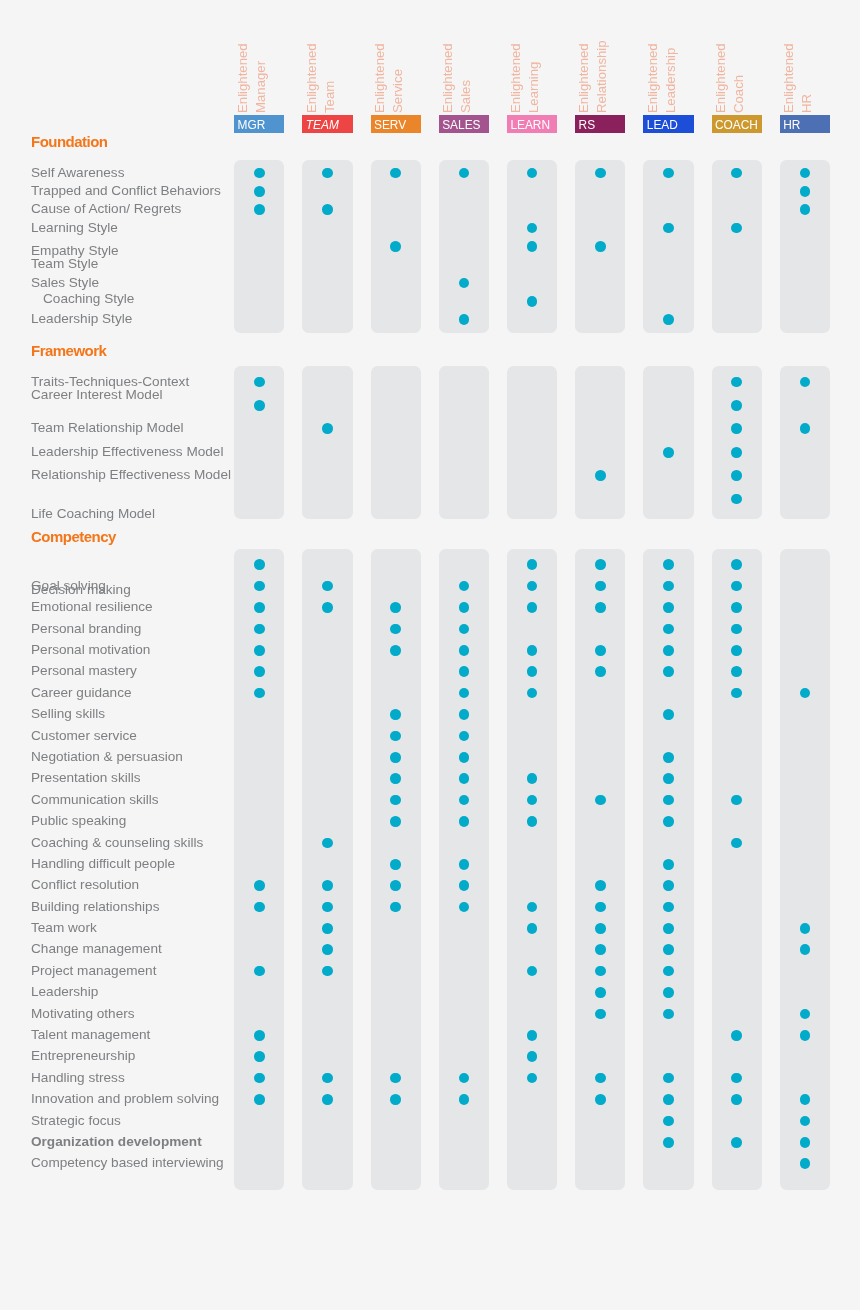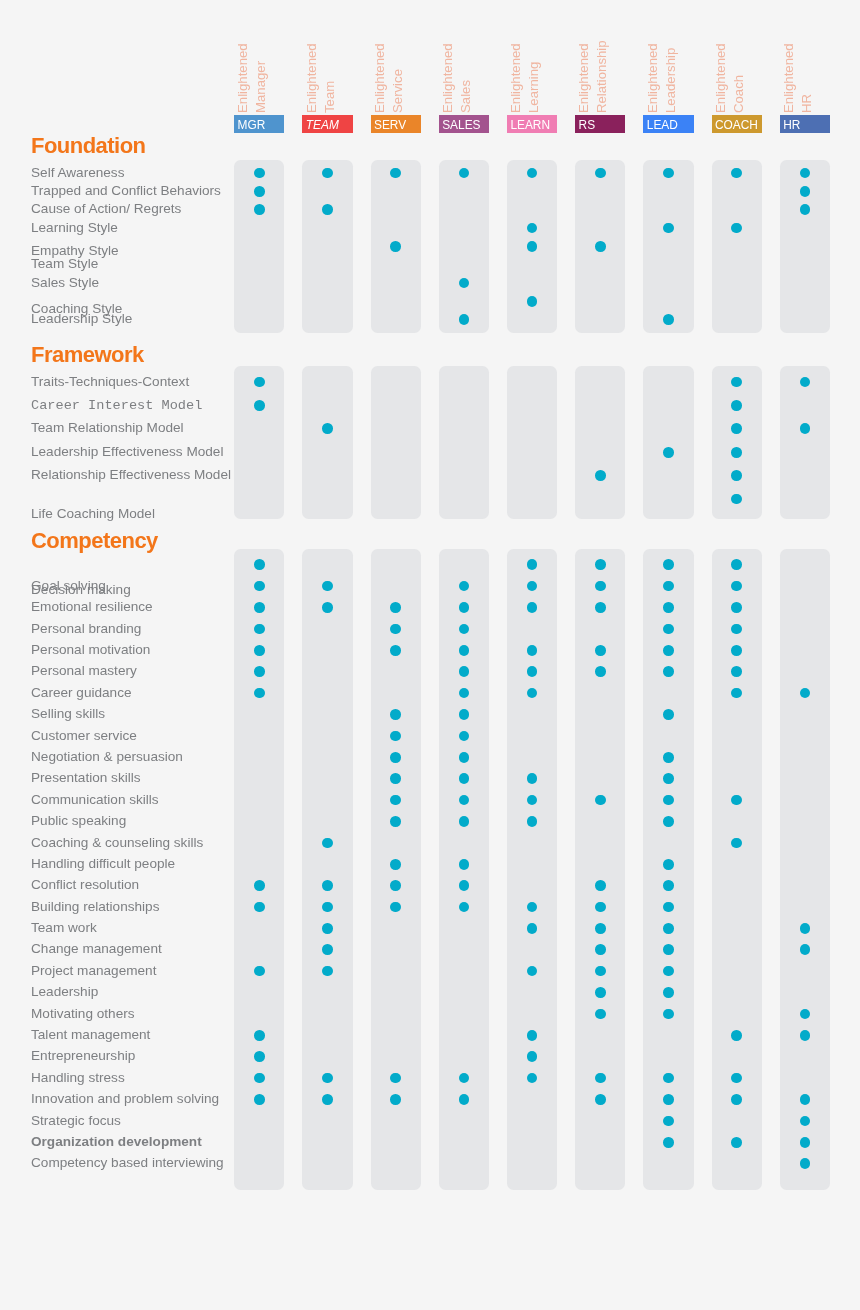--- a/index.html
+++ b/index.html
@@ -43,21 +43,21 @@
     font-size: 11.9px;
     line-height: 20.5px;
     padding-left: 3.4px;
     overflow: hidden;
     white-space: nowrap;
   }
 
   .sec-title {
     position: absolute;
     left: 31px;
-    font-size: 22px;
+    font-size: 15px;
     font-weight: bold;
     color: var(--heading, #f3761a);
     letter-spacing: -0.52px;
   }
   .row-label {
     position: absolute;
     left: 31px;
     font-size: 13.6px;
     line-height: 16px;
     color: var(--rowlabel, #7d7f82);
@@ -93,21 +93,21 @@
 <div class="col-head" style="left:507.00px; top:36.0px; width:50.2px; height:96.8px;">
       <div class="col-title">Enlightened Learning</div>
       <div class="badge" style="background-color: rgb(240, 125, 179);"><span>LEARN</span></div>
     </div>
 <div class="col-head" style="left:575.20px; top:36.0px; width:50.2px; height:96.8px;">
       <div class="col-title">Enlightened Relationship</div>
       <div class="badge" style="background-color: rgb(138, 33, 92);"><span>RS</span></div>
     </div>
 <div class="col-head" style="left:643.40px; top:36.0px; width:50.2px; height:96.8px;">
       <div class="col-title">Enlightened Leadership</div>
-      <div class="badge" style="background-color: #3b82f6;"><span>LEAD</span></div>
+      <div class="badge" style="background-color: #1d4ed8;"><span>LEAD</span></div>
     </div>
 <div class="col-head" style="left:711.60px; top:36.0px; width:50.2px; height:96.8px;">
       <div class="col-title">Enlightened Coach</div>
       <div class="badge" style="background-color: rgb(205, 153, 46);"><span>COACH</span></div>
     </div>
 <div class="col-head" style="left:779.80px; top:36.0px; width:50.2px; height:96.8px;">
       <div class="col-title">Enlightened HR</div>
       <div class="badge" style="background-color: rgb(77, 111, 179);"><span>HR</span></div>
     </div>
 <div class="sec-title" style="top:133.1px;">Foundation</div>
@@ -141,40 +141,40 @@
 <div class="dot" style="left:526.80px; top:222.65px;"></div>
 <div class="dot" style="left:663.20px; top:222.65px;"></div>
 <div class="dot" style="left:731.40px; top:222.65px;"></div>
 <div class="row-label" style="top:243px;">Empathy Style</div>
 <div class="dot" style="left:390.40px; top:241.00px;"></div>
 <div class="dot" style="left:526.80px; top:241.00px;"></div>
 <div class="dot" style="left:595.00px; top:241.00px;"></div>
 <div class="row-label" style="top:256.35px;">Team Style</div>
 <div class="row-label" style="top:274.70px;">Sales Style</div>
 <div class="dot" style="left:458.60px; top:277.70px;"></div>
-<div class="row-label" style="top:301px;">Coaching Style</div>
+<div class="row-label" style="top:291px;margin-left:12px;">Coaching Style</div>
 <div class="dot" style="left:526.80px; top:296.05px;"></div>
 <div class="row-label" style="top:311.40px;">Leadership Style</div>
 <div class="dot" style="left:458.60px; top:314.40px;"></div>
 <div class="dot" style="left:663.20px; top:314.40px;"></div>
 <div class="sec-title" style="top:342.1px;">Framework</div>
 <div class="rail" style="left:234.20px; top:366.0px; height:153.4px;"></div>
 <div class="rail" style="left:302.40px; top:366.0px; height:153.4px;"></div>
 <div class="rail" style="left:370.60px; top:366.0px; height:153.4px;"></div>
 <div class="rail" style="left:438.80px; top:366.0px; height:153.4px;"></div>
 <div class="rail" style="left:507.00px; top:366.0px; height:153.4px;"></div>
 <div class="rail" style="left:575.20px; top:366.0px; height:153.4px;"></div>
 <div class="rail" style="left:643.40px; top:366.0px; height:153.4px;"></div>
 <div class="rail" style="left:711.60px; top:366.0px; height:153.4px;"></div>
 <div class="rail" style="left:779.80px; top:366.0px; height:153.4px;"></div>
 <div class="row-label" style="top:373.50px;">Traits-Techniques-Context</div>
 <div class="dot" style="left:254.00px; top:376.50px;"></div>
 <div class="dot" style="left:731.40px; top:376.50px;"></div>
 <div class="dot" style="left:799.60px; top:376.50px;"></div>
-<div class="row-label" style="top:398px;font-family:Liberation Mono, monospace;">Career Interest Model</div>
+<div class="row-label" style="top:387px;">Career Interest Model</div>
 <div class="dot" style="left:254.00px; top:399.98px;"></div>
 <div class="dot" style="left:731.40px; top:399.98px;"></div>
 <div class="row-label" style="top:420.46px;">Team Relationship Model</div>
 <div class="dot" style="left:322.20px; top:423.46px;"></div>
 <div class="dot" style="left:731.40px; top:423.46px;"></div>
 <div class="dot" style="left:799.60px; top:423.46px;"></div>
 <div class="row-label" style="top:443.94px;">Leadership Effectiveness Model</div>
 <div class="dot" style="left:663.20px; top:446.94px;"></div>
 <div class="dot" style="left:731.40px; top:446.94px;"></div>
 <div class="row-label" style="top:467.42px;">Relationship Effectiveness Model</div>

